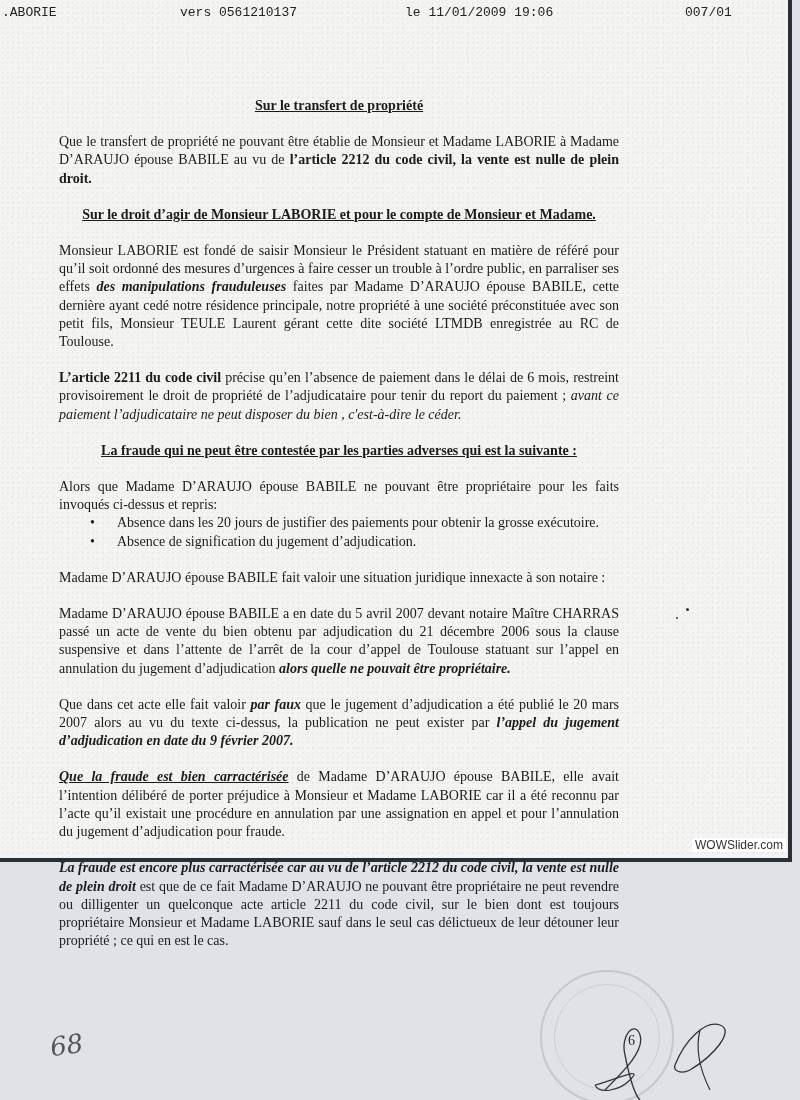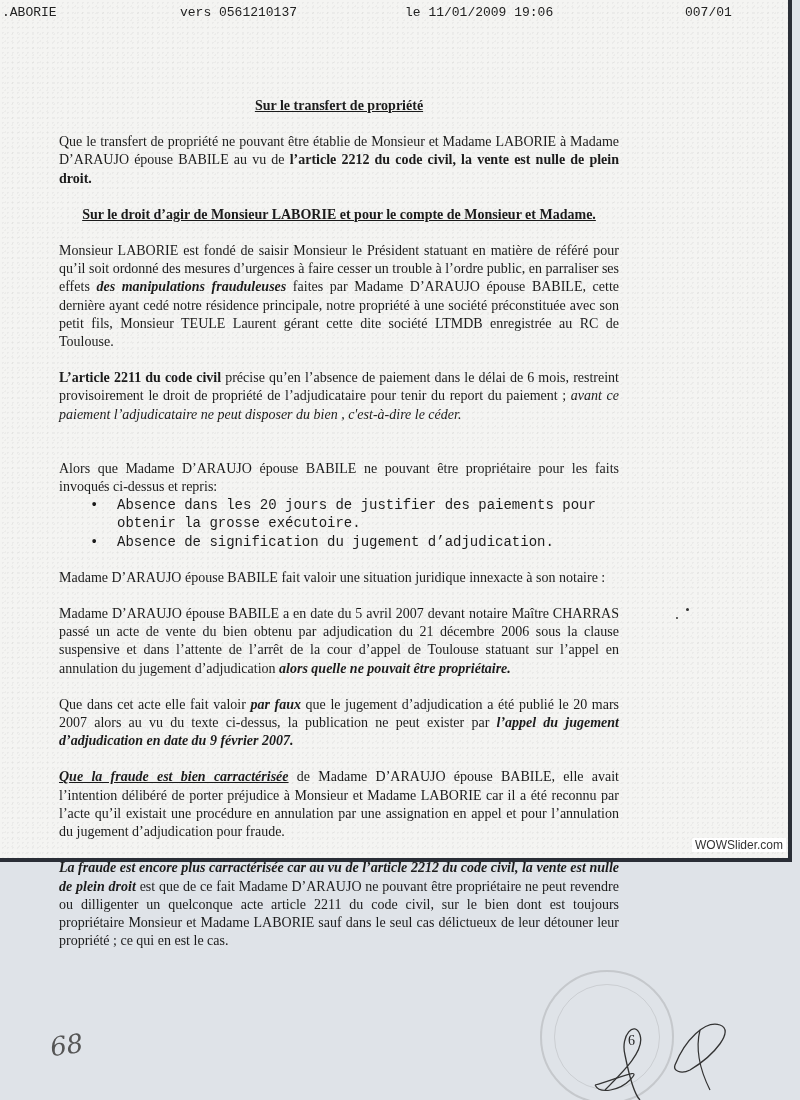--- a/index.html
+++ b/index.html
@@ -33,21 +33,21 @@
 
   .content {
     position: absolute; left: 59px; top: 97px; width: 560px;
     font-size: 14px; line-height: 18.2px;
   }
   .h { text-align: center; font-weight: bold; text-decoration: underline; margin: 0; }
   p { margin: 0; text-align: justify; }
   .sp2 { height: 18px; }
   b { font-weight: bold; }
   i { font-style: italic; }
-  ul { margin: 0; padding: 0 0 0 58px; list-style: none; font-family: Liberation Mono, monospace; }
+  ul { margin: 0; padding: 0 0 0 58px; list-style: none; }
   ul li { position: relative; }
   ul li::before { content: "•"; position: absolute; left: -27px; }
 
   .margin-num {
     position: absolute; left: 50px; top: 1030px; font-family: "DejaVu Serif", serif;
     font-style: italic; font-size: 26px; color: #555; transform: rotate(-8deg);
   }
   .stamp {
     position: absolute; left: 540px; top: 970px; width: 130px; height: 130px;
     border: 2px solid rgba(120,120,120,0.25); border-radius: 50%;
@@ -89,20 +89,21 @@
     <p class="h">Sur le droit d’agir de Monsieur LABORIE et pour le compte de Monsieur et Madame.</p>
     <div class="sp2"></div>
     <p>
       <span>Monsieur LABORIE est fondé de saisir Monsieur le Président statuant en matière de référé pour qu’il soit ordonné des mesures d’urgences à faire cesser un trouble à l’ordre public, en parraliser ses effets </span><b><i>des manipulations frauduleuses</i></b><span> faites par Madame D’ARAUJO épouse BABILE, cette dernière ayant cedé notre résidence principale, notre propriété à une société préconstituée avec son petit fils, Monsieur TEULE Laurent gérant cette dite société LTMDB enregistrée au RC de Toulouse.</span>
     </p>
     <div class="sp2"></div>
     <p>
       <b>L’article 2211 du code civil</b><span> précise qu’en l’absence de paiement dans le délai de 6 mois, restreint provisoirement le droit de propriété de l’adjudicataire pour tenir du report du paiement ; </span><i>avant ce paiement l’adjudicataire ne peut disposer du bien , c'est-à-dire le céder.</i>
     </p>
     <div class="sp2"></div>
+    <p class="h">La fraude qui ne peut être contestée par les parties adverses qui est la suivante :</p>
     <div class="sp2"></div>
     <p>Alors que Madame D’ARAUJO épouse BABILE ne pouvant être propriétaire pour les faits invoqués ci-dessus et repris:</p>
     <ul>
       <li>Absence dans les 20 jours de justifier des paiements pour obtenir la grosse exécutoire.</li>
       <li>Absence de signification du jugement d’adjudication.</li>
     </ul>
     <div class="sp2"></div>
     <p>Madame D’ARAUJO épouse BABILE fait valoir une situation juridique innexacte à son notaire :</p>
     <div class="sp2"></div>
     <p>

